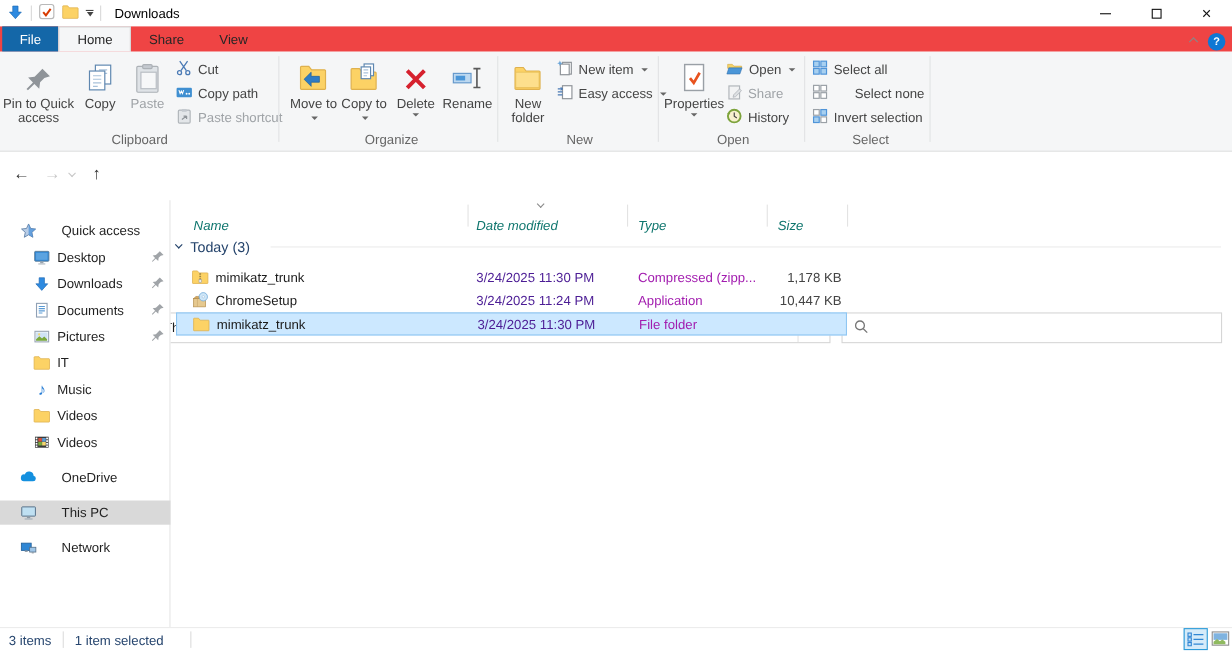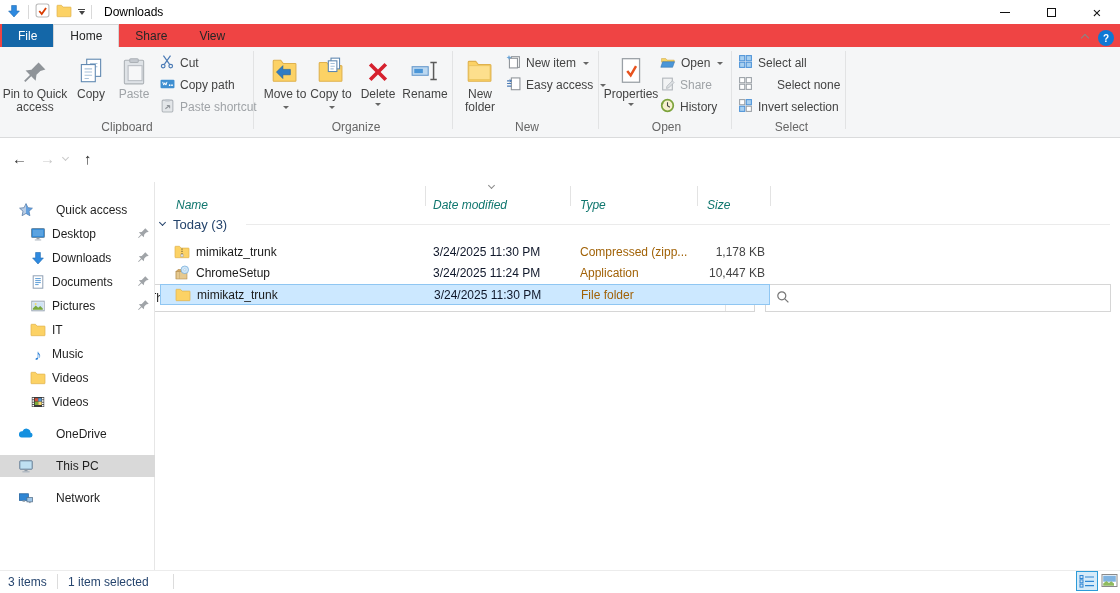--- a/index.html
+++ b/index.html
@@ -69,22 +69,22 @@
   .hdr { position:absolute; top:198px; color:#0f766e;font-style:italic; }
   .hdr-sep { position:absolute; top:186px; height:20px; width:1px; background:#e3e3e3; }
   .sortchev { position:absolute; top:183px; width:5px; height:5px; border-right:1.2px solid #8a8a8a; border-bottom:1.2px solid #8a8a8a; transform:rotate(45deg); }
   .group-row { position:absolute; top:214px; left:160px; height:20px; display:flex; align-items:center; gap:8px; color:#24436b; font-size:13px; }
   .group-line { position:absolute; top:224px; left:246px; width:864px; height:1px; background:#ebebeb; }
   .frow { position:absolute; left:160px; width:610px; height:21px; }
   .frow.sel { background:#cce8ff; border:1px solid #8fc6f2; }
   .fcell { position:absolute; top:0; height:21px; line-height:21px; white-space:nowrap; }
   .f-ico { left:14px; top:2px; position:absolute; width:16px; height:16px; }
   .f-name { left:36px; color:#1b1b1b; }
-  .f-date { left:273px; color:#0f172a; }
-  .f-type { left:420px; color:#a16207; }
+  .f-date { left:273px; color:#4c1d95; }
+  .f-type { left:420px; color:#a21caf; }
   .f-size { left:528px; width:77px; text-align:right; color:#444; }
 
   
   .statusbar { position:absolute; left:0; right:0; bottom:0; height:23px; background:#fff; border-top:1px solid #ececec; color:#26456e;padding-left:11px; }
   .st-txt { position:absolute; top:4px; }
   .st-sep { position:absolute; top:3px; width:1px; height:15px; background:#dcdcdc; }
   .vt-btn { position:absolute; display:flex; align-items:center; justify-content:center; }
   .vt-details { left:1076px; top:571px; width:22px; height:20px; border:1px solid #2d9bd8; background:#d6ebf9; }
   .vt-thumb { left:1101px; top:573px; width:17px; height:15px; }
 </style>

